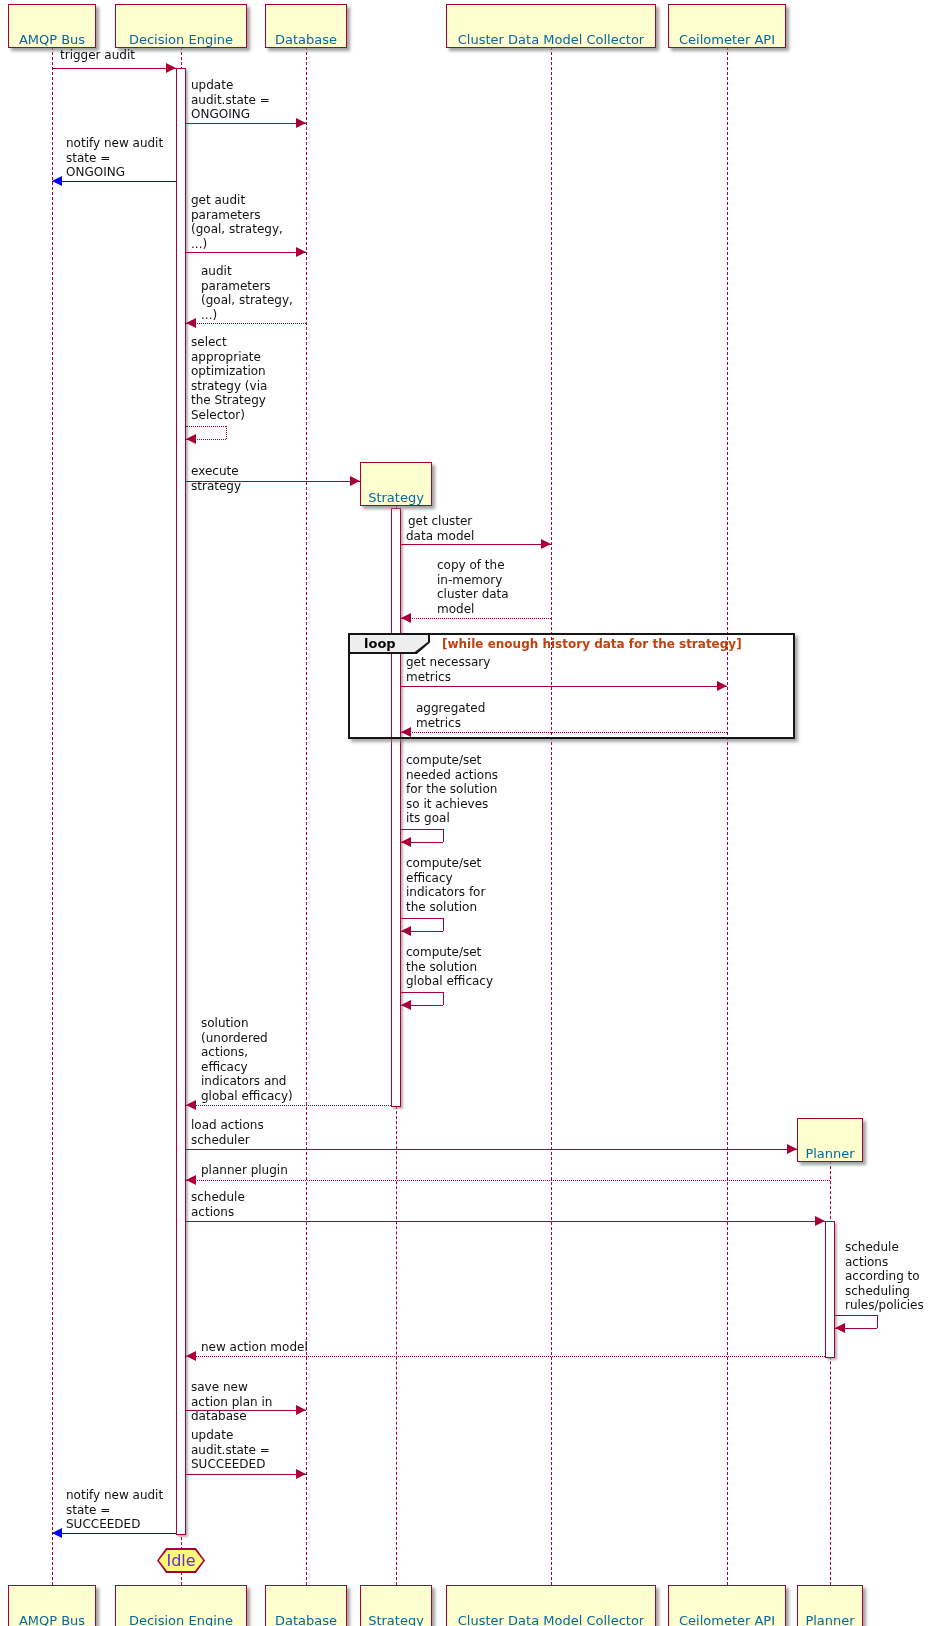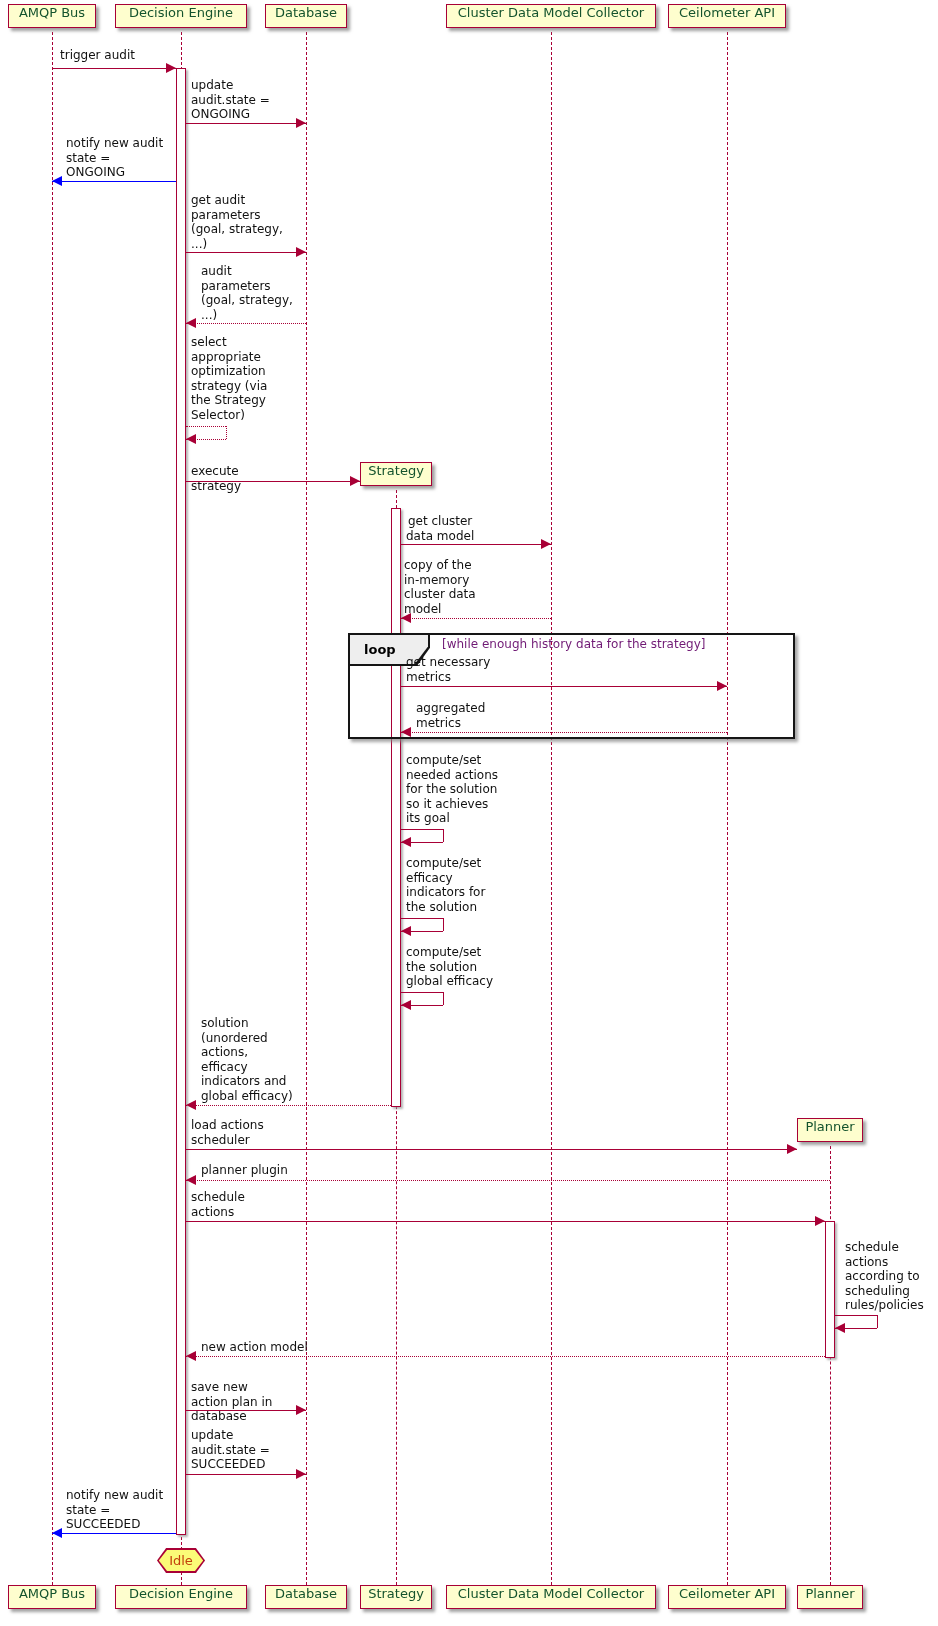--- a/index.html
+++ b/index.html
@@ -2,24 +2,24 @@
 <html><head>
 <meta charset="utf-8">
 <style>
   html,body { margin:0; padding:0; background:#ffffff; }
   #canvas {
     position:relative; width:938px; height:1626px; background:#ffffff;
     font-family:"DejaVu Sans", "Liberation Sans", sans-serif;
     color:#1a1a1a; overflow:hidden;
   }
   .pbox {
-    position:absolute; height:24px; box-sizing:border-box;
+    position:absolute; height:44px; box-sizing:border-box;
     background:#FEFECE; border:1.6px solid #A80036;
-    display:flex; align-items:flex-start; justify-content:center;
-    font-size:13px; color:#14532d;
+    display:flex; align-items:flex-end; justify-content:center;
+    font-size:13px; color:#0369a1;
     box-shadow:3px 3px 3px rgba(130,130,130,0.75);
   }
   .lifeline { position:absolute; width:0; border-left:1px dashed #A80036; }
   .act {
     position:absolute; width:8px; background:#ffffff;
     border:1px solid #A80036; box-sizing:content-box;
     box-shadow:2px 2px 2px rgba(150,150,150,0.7);
   }
   .msg { position:absolute; font-size:12px; line-height:14.5px; white-space:pre-line; color:#111; }
   .line { position:absolute; height:0; border-top:1px solid #A80036; }
@@ -33,26 +33,26 @@
   .ah.blue.l { border-right-color:#0000FF; }
   .frame {
     position:absolute; box-sizing:border-box; border:2px solid #151515;
     box-shadow:3px 3px 3px rgba(130,130,130,0.7);
   }
   .pentO { position:absolute; background:#151515;
     clip-path:polygon(0 0,100% 0,100% 45%,84% 100%,0 100%); }
   .pentI { position:absolute; left:2px; top:2px; right:2px; bottom:2px; background:#EEEEEE;
     clip-path:polygon(0 0,100% 0,100% 40%,83% 100%,0 100%);
     display:flex; align-items:center; font-weight:bold; font-size:13px; color:#000; padding-left:14px; box-sizing:border-box; }
-  .cond { position:absolute; font-size:12px; font-weight:normal; color:#701a75; white-space:nowrap; }
+  .cond { position:absolute; font-size:12px; font-weight:bold; color:#c2410c; white-space:nowrap; }
   .hexO { position:absolute; clip-path:polygon(19% 0,81% 0,100% 50%,81% 100%,19% 100%,0 50%);
     background:#A80036; box-shadow:3px 3px 3px rgba(130,130,130,0.7); }
   .hexI { position:absolute; left:1.8px; top:1.8px; right:1.8px; bottom:1.8px;
     clip-path:polygon(19% 0,81% 0,100% 50%,81% 100%,19% 100%,0 50%);
-    background:#FBFB77; display:flex; align-items:center; justify-content:center; font-size:13px; color:#c2410c; }
+    background:#FBFB77; display:flex; align-items:center; justify-content:center; font-size:16px; color:#6d28d9; }
 </style>
 </head>
 <body>
 
 <div id="canvas">
 
   <div class="lifeline" style="left:51.5px; top:32px; height:1553px;"></div>
   <div class="lifeline" style="left:180.5px; top:32px; height:1553px;"></div>
   <div class="lifeline" style="left:306px; top:32px; height:1553px;"></div>
   <div class="lifeline" style="left:395.5px; top:490px; height:1095px;"></div>
@@ -127,29 +127,29 @@
   <div class="ah r" style="left:350px; top:476px;"></div>
   <div class="pbox" style="left:360px; top:462px; width:72px;">
       <span>Strategy</span>
     </div>
 
   <div class="msg" style="left:406px; top:514px;text-align:center;">get cluster
 data model</div>
   <div class="line" style="left:401px; top:544px; width:150px;"></div>
   <div class="ah r" style="left:541px; top:539px;"></div>
 
-  <div class="msg" style="left:404px; top:558px;">copy of the
+  <div class="msg" style="left:437px; top:558px;">copy of the
 in-memory
 cluster data
 model</div>
   <div class="line ret" style="left:401px; top:618px; width:150px;"></div>
   <div class="ah l" style="left:401px; top:613px;"></div>
 
   <div class="frame" style="left:348px; top:633px; width:447px; height:106px;"></div>
-  <div class="pentO" style="left:348px; top:633px; width:82px; height:33px;">
+  <div class="pentO" style="left:348px; top:633px; width:82px; height:21px;">
     <div class="pentI">loop</div>
   </div>
   <div class="cond" style="left:442px; top:637px;">[while enough history data for the strategy]</div>
 
   <div class="msg" style="left:406px; top:655px;">get necessary
 metrics</div>
   <div class="line" style="left:401px; top:686px; width:326px;"></div>
   <div class="ah r" style="left:717px; top:681px;"></div>
 
   <div class="msg" style="left:416px; top:701px;">aggregated

